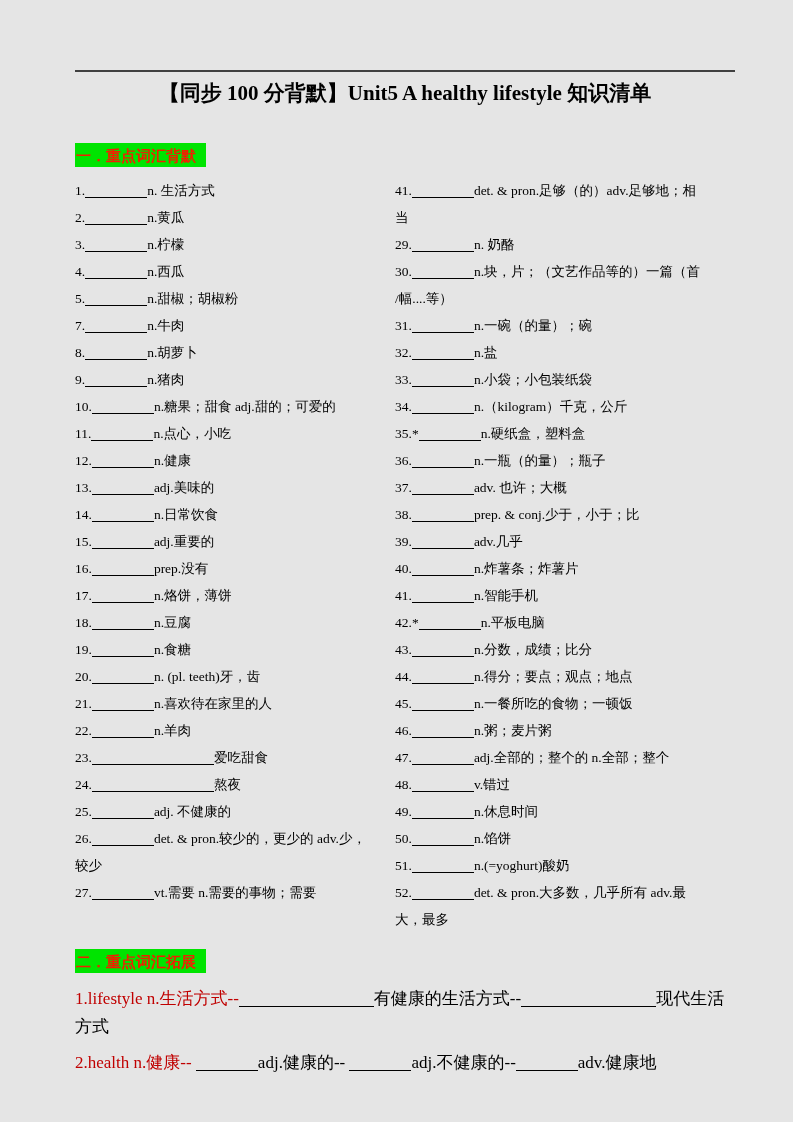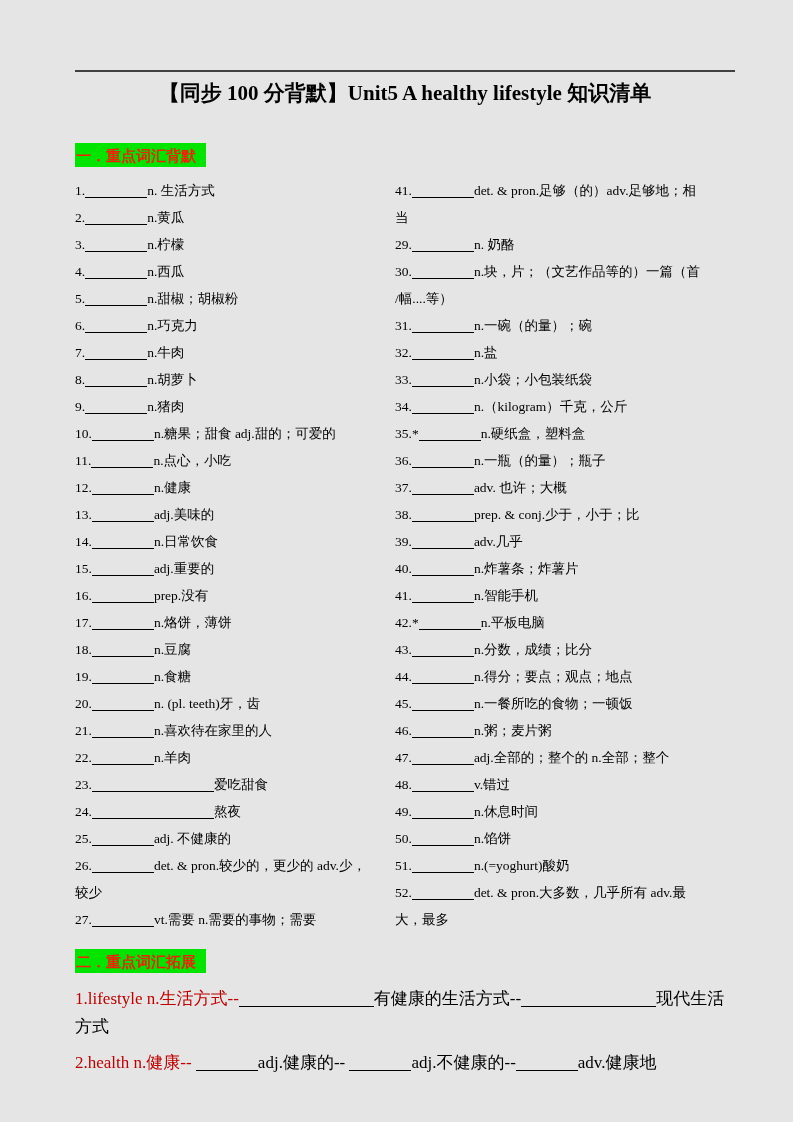--- a/index.html
+++ b/index.html
@@ -81,21 +81,20 @@
       <span>一．重点词汇背默</span>
     </div>
   </div>
   <div class="columns">
     <div class="col col-left" id="vocab-left">
         <p class="vocab-item"><span class="num">1.</span><span class="blank blank-s"></span><span class="def">n. 生活方式</span></p>
         <p class="vocab-item"><span class="num">2.</span><span class="blank blank-s"></span><span class="def">n.黄瓜</span></p>
         <p class="vocab-item"><span class="num">3.</span><span class="blank blank-s"></span><span class="def">n.柠檬</span></p>
         <p class="vocab-item"><span class="num">4.</span><span class="blank blank-s"></span><span class="def">n.西瓜</span></p>
         <p class="vocab-item"><span class="num">5.</span><span class="blank blank-s"></span><span class="def">n.甜椒；胡椒粉</span></p>
-        <p class="vocab-item"><span class="num">6.</span><span class="blank blank-s"></span><span class="def">n.巧克力</span></p>
         <p class="vocab-item"><span class="num">7.</span><span class="blank blank-s"></span><span class="def">n.牛肉</span></p>
         <p class="vocab-item"><span class="num">8.</span><span class="blank blank-s"></span><span class="def">n.胡萝卜</span></p>
         <p class="vocab-item"><span class="num">9.</span><span class="blank blank-s"></span><span class="def">n.猪肉</span></p>
         <p class="vocab-item"><span class="num">10.</span><span class="blank blank-s"></span><span class="def">n.糖果；甜食 adj.甜的；可爱的</span></p>
         <p class="vocab-item"><span class="num">11.</span><span class="blank blank-s"></span><span class="def">n.点心，小吃</span></p>
         <p class="vocab-item"><span class="num">12.</span><span class="blank blank-s"></span><span class="def">n.健康</span></p>
         <p class="vocab-item"><span class="num">13.</span><span class="blank blank-s"></span><span class="def">adj.美味的</span></p>
         <p class="vocab-item"><span class="num">14.</span><span class="blank blank-s"></span><span class="def">n.日常饮食</span></p>
         <p class="vocab-item"><span class="num">15.</span><span class="blank blank-s"></span><span class="def">adj.重要的</span></p>
         <p class="vocab-item"><span class="num">16.</span><span class="blank blank-s"></span><span class="def">prep.没有</span></p>

